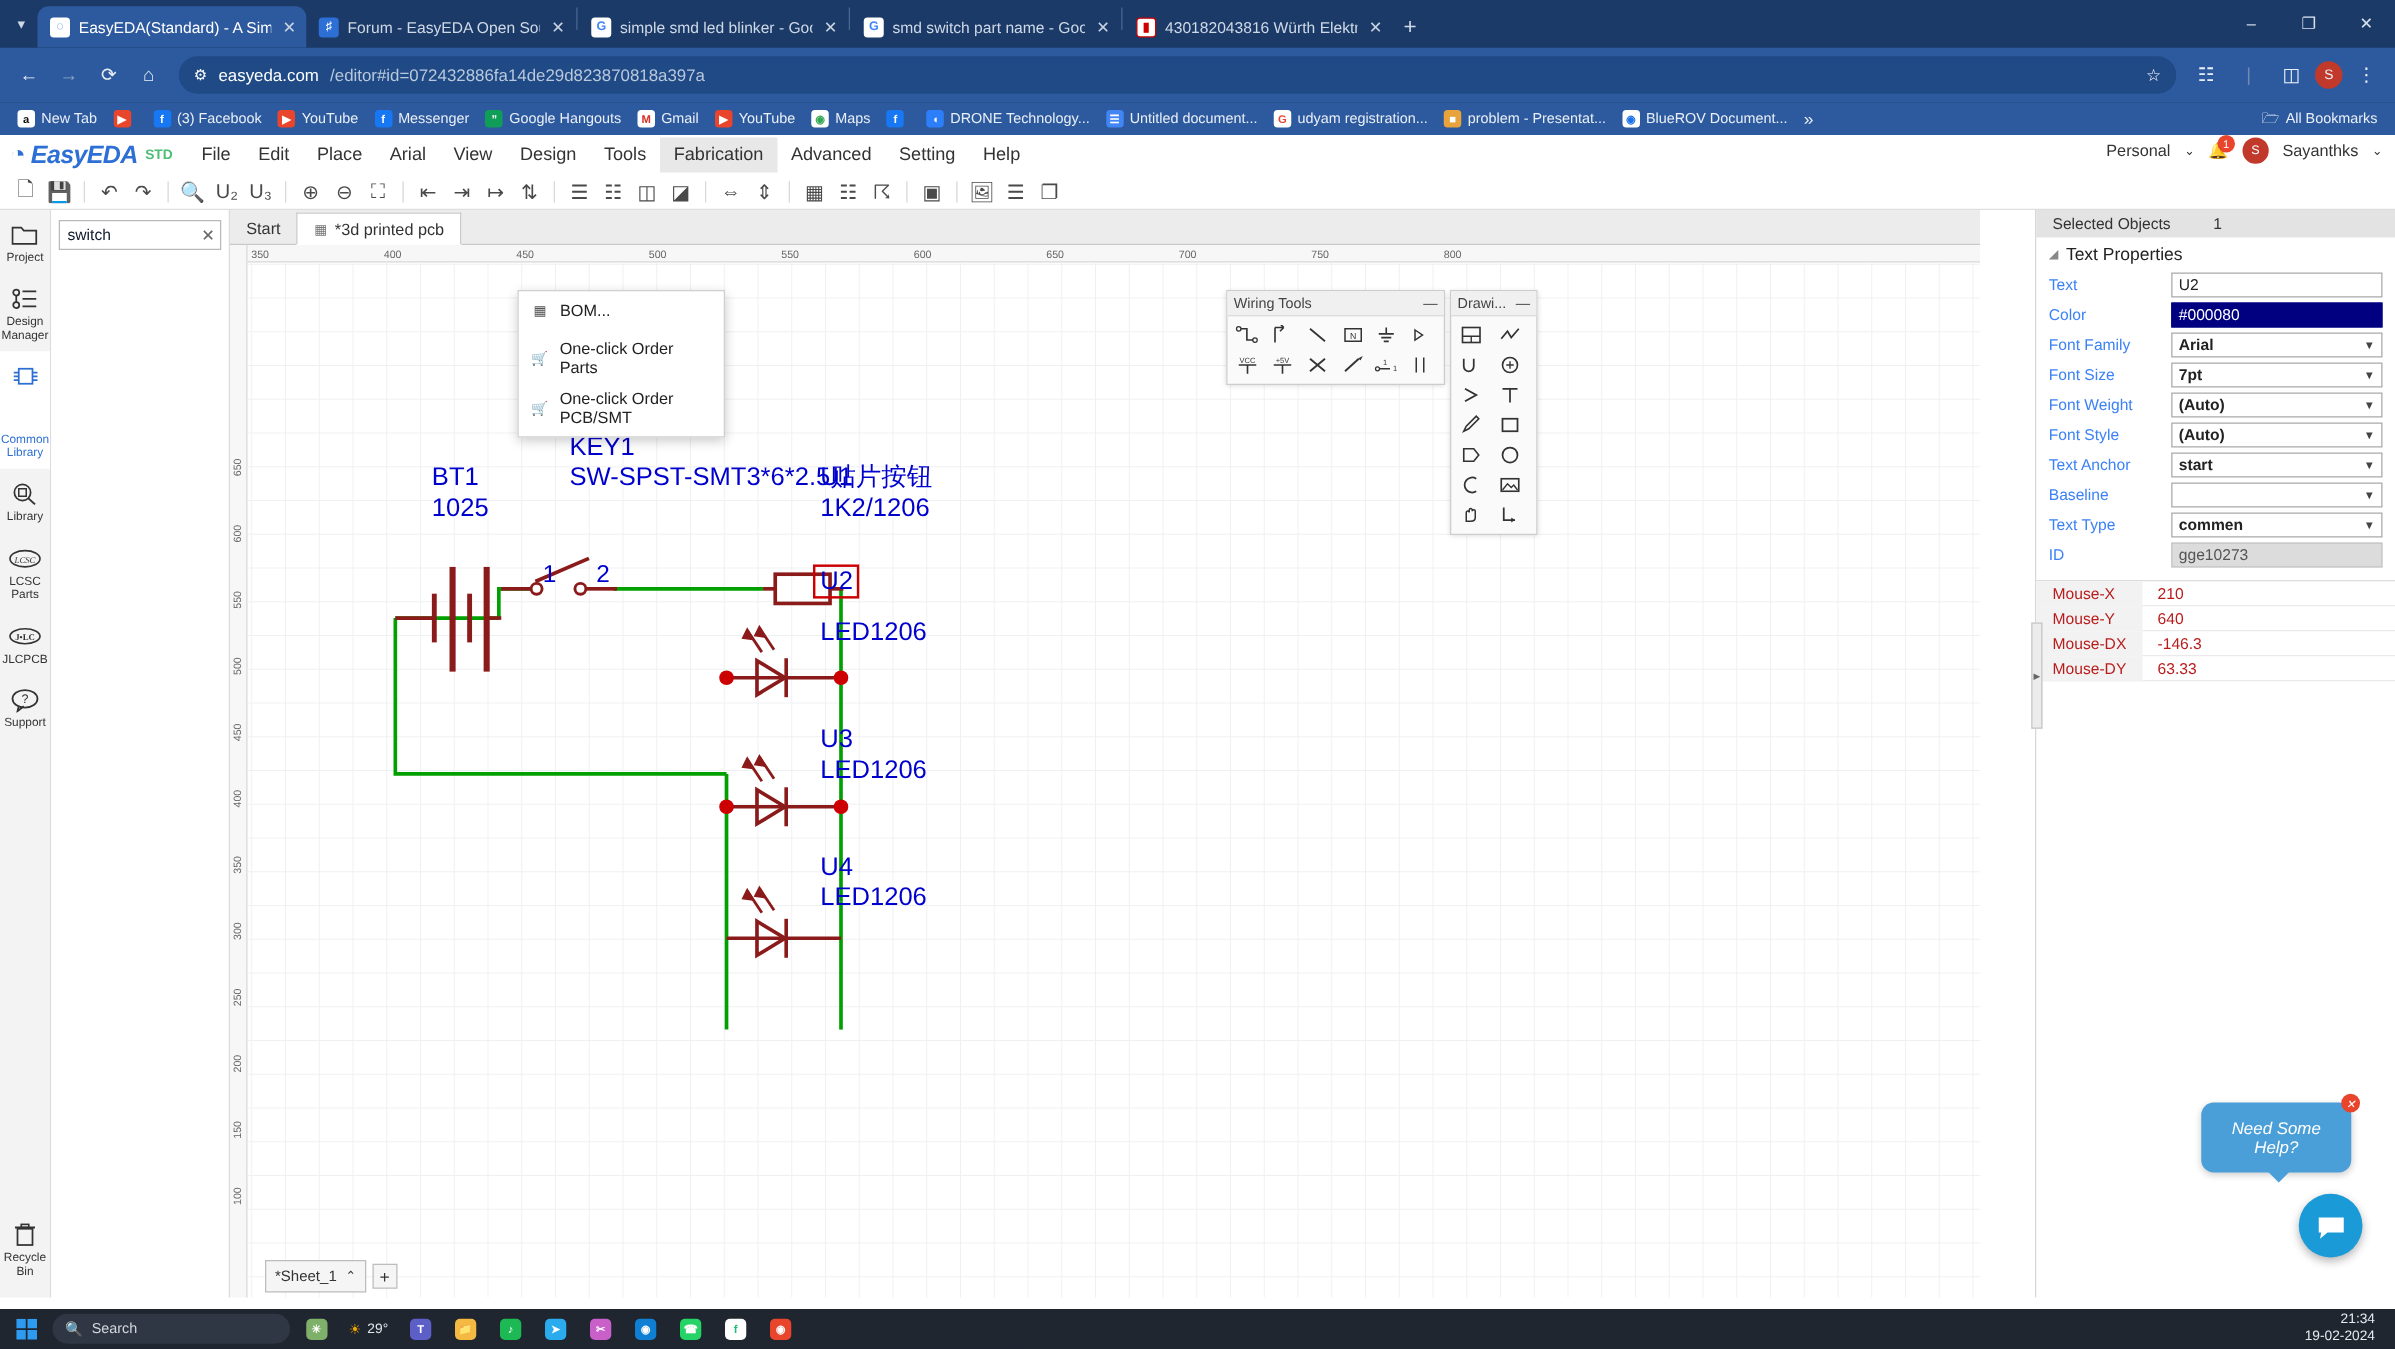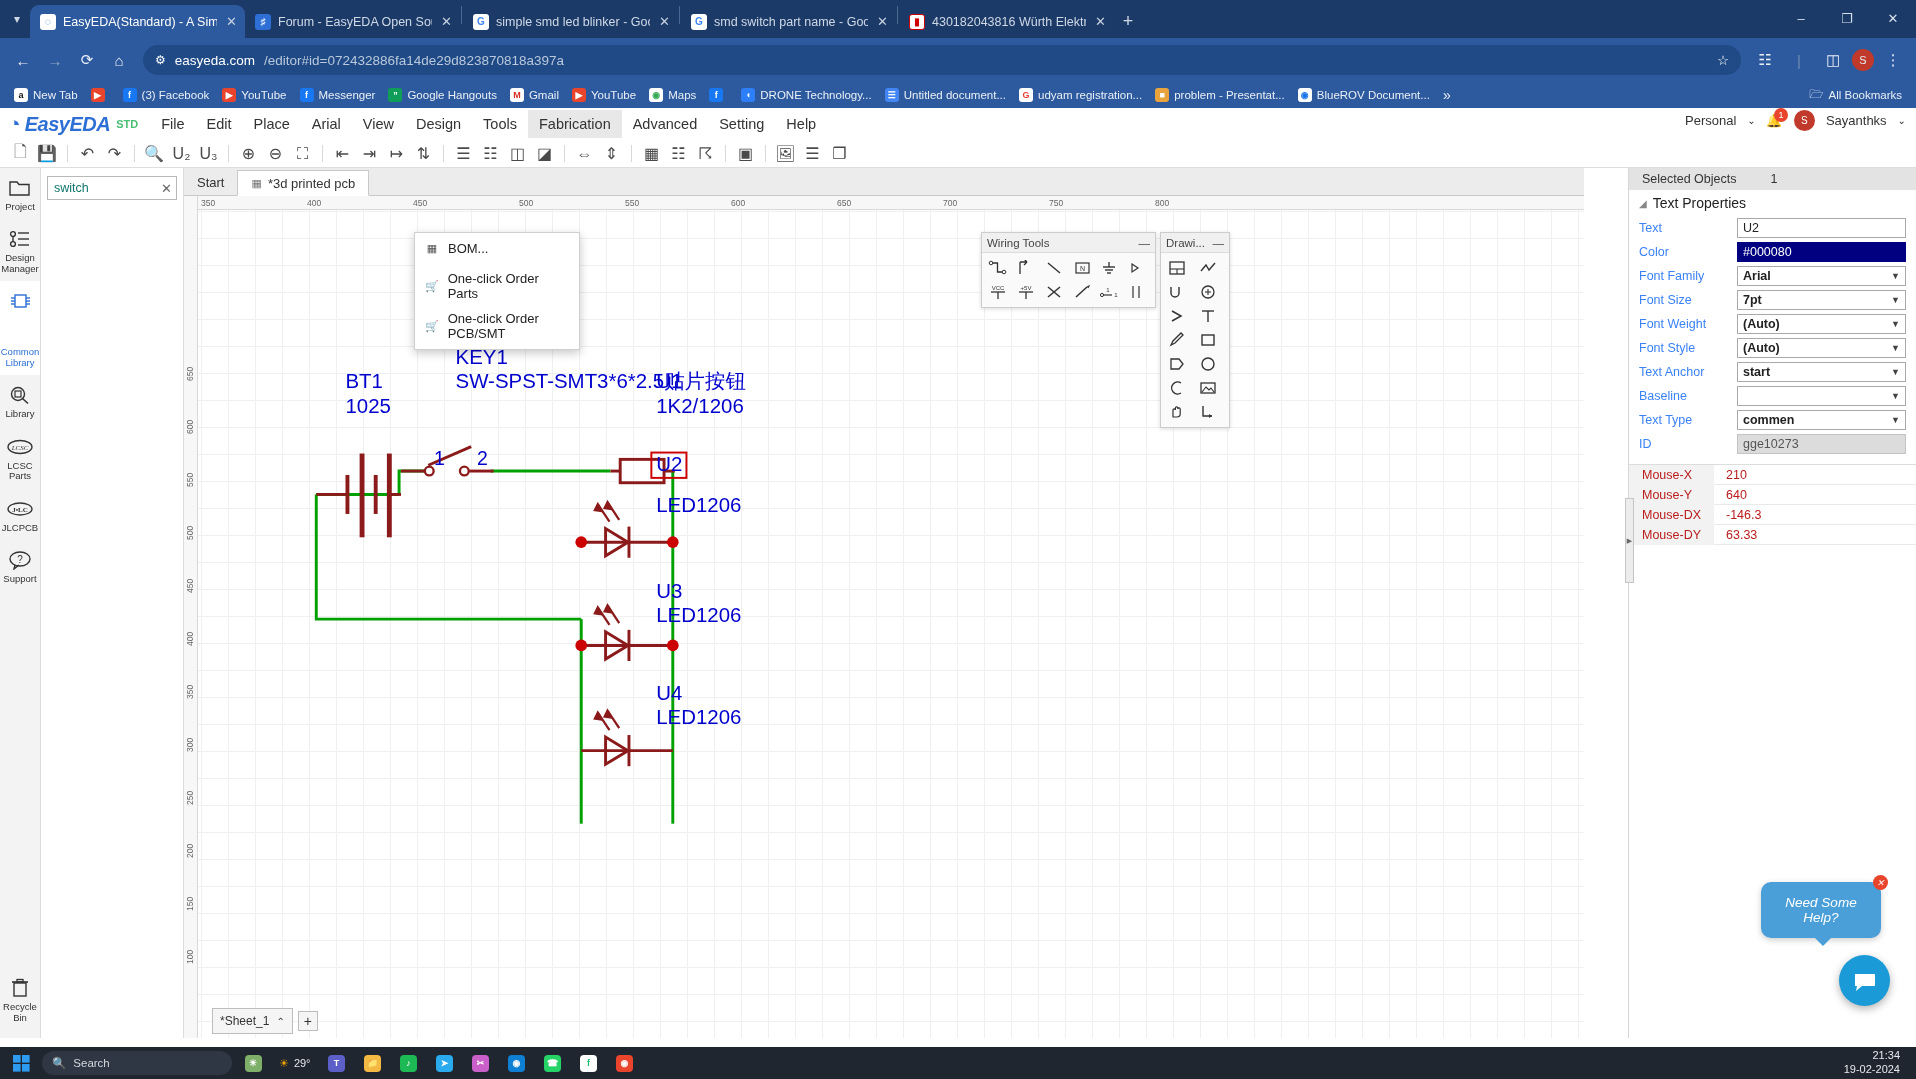--- a/index.html
+++ b/index.html
@@ -75,21 +75,21 @@
   
   .rail { position:absolute; left:0; top:60px; width:41px; bottom:0; background:#f3f3f3; border-right:1px solid #dcdcdc; }
   .rail-item { padding:9px 2px 7px; display:flex; flex-direction:column; align-items:center; gap:3px; color:#333; font-size:9.5px; text-align:center; line-height:1.1;}
   .rail-item.sel { color:#2d6fd4; background:#ffffff; }
   .rail-item .ri { height:22px; display:flex; align-items:center; }
   .rail-bottom { position:absolute; bottom:8px; left:0; right:0; }
 
   
   .searchpanel { position:absolute; left:41px; top:60px; width:143px; bottom:0; background:#fff; border-right:1px solid #dcdcdc; padding:8px 6px;}
   .searchbox { height:24px; border:1px solid #b9b9b9; display:flex; align-items:center; padding:0 4px; }
-  .searchbox input { border:0; outline:0; width:100%; font-size:12.5px; font-family:inherit; color:#0f766e; background:transparent;}
+  .searchbox input { border:0; outline:0; width:100%; font-size:12.5px; font-family:inherit; color:#0f172a; background:transparent;}
   .searchbox .clr { color:#666; font-size:13px; padding-left:3px;}
 
   
   .canvaswrap { position:absolute; left:184px; top:60px; right:332px; bottom:0; background:#fff; }
   .doctabs { height:28px; display:flex; align-items:flex-end; background:#ececec; border-bottom:1px solid #c9c9c9;}
   .dtab { height:26px; display:flex; align-items:center; gap:6px; padding:0 13px; font-size:13px; color:#333; }
   .dtab.active { background:#fff; border:1px solid #c9c9c9; border-bottom:1px solid #fff; margin-bottom:-1px;}
   .dtab .dti { font-size:11px; color:#777;}
 
   .rulerH { position:absolute; left:0; right:0; top:28px; height:14px; background:#f7f7f7; border-bottom:1px solid #d9d9d9; }

